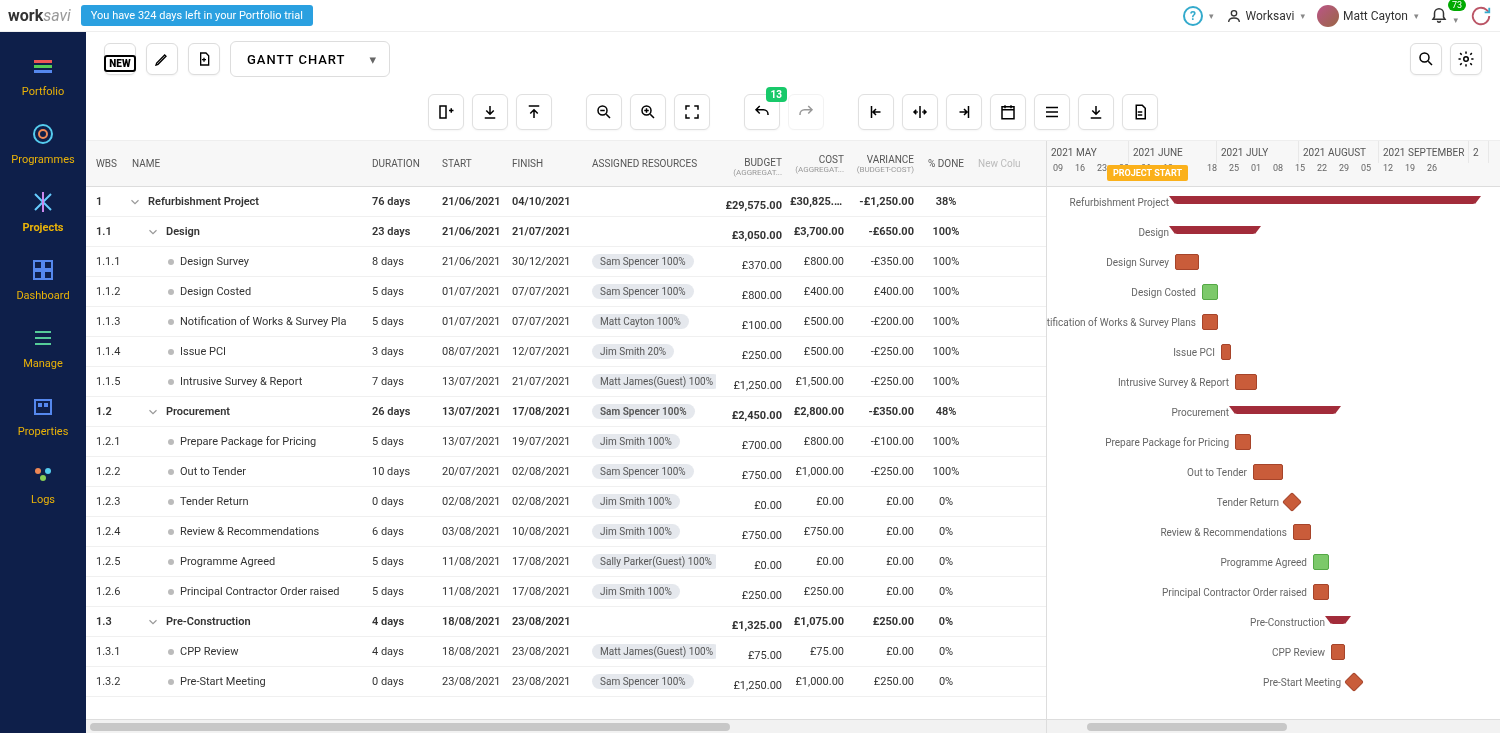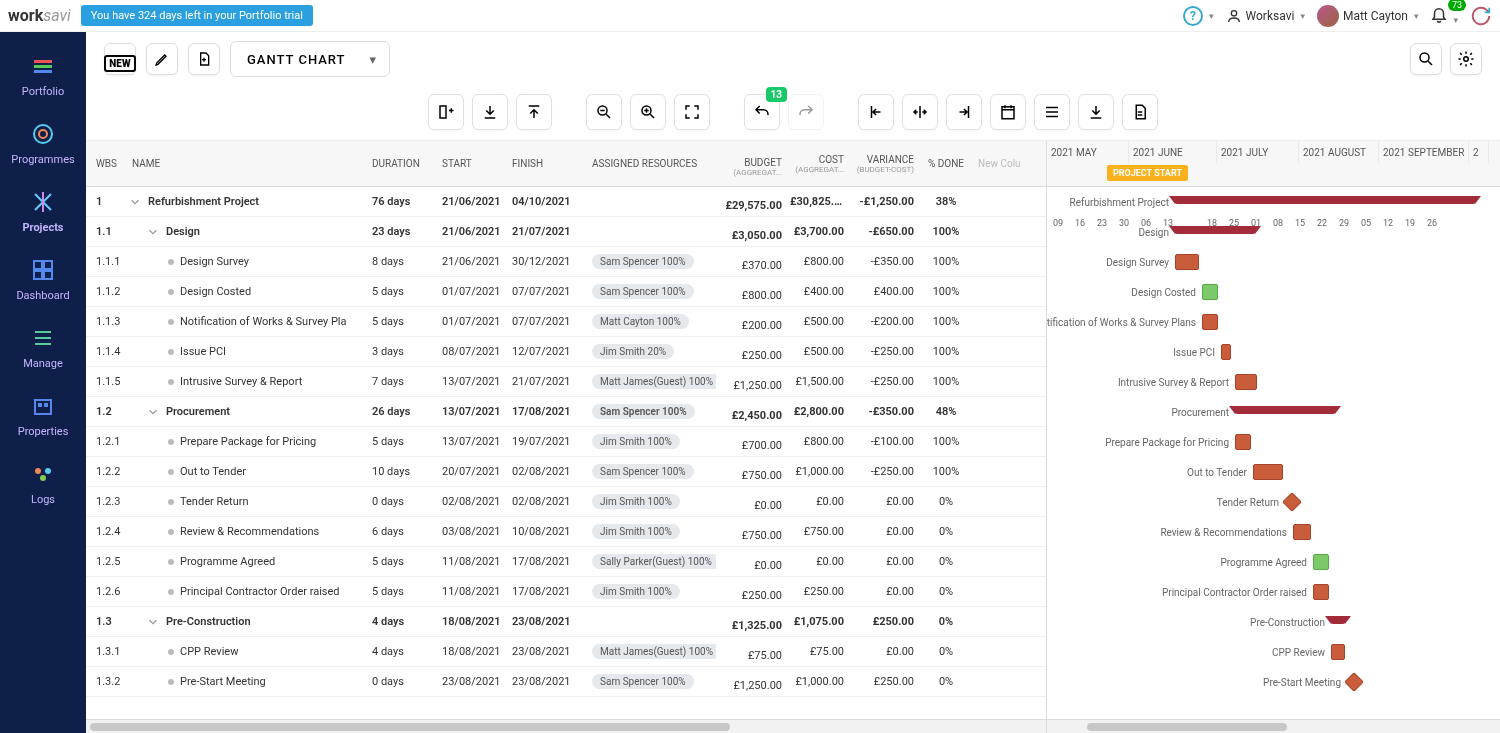--- a/index.html
+++ b/index.html
@@ -14,21 +14,21 @@
 .help-icon { width: 20px; height: 20px; border: 2px solid #3ac; border-radius: 50%; display: flex; align-items: center; justify-content: center; color: #3ac; font-size: 12px; font-weight: bold; }
 .user-chip { display: flex; align-items: center; gap: 4px; }
 .avatar { width: 22px; height: 22px; border-radius: 50%; background: linear-gradient(135deg,#b58,#964); }
 .user-ic { width: 16px; height: 16px; }
 .bell-wrap { position: relative; }
 .bell-badge { position: absolute; top: -6px; right: -8px; background: #0a0; color: #fff; font-size: 9px; padding: 1px 4px; border-radius: 8px; }
 .refresh-icon { width: 22px; height: 22px; }
 .caret { font-size: 9px; color: #888; margin-left: 2px; }
 
 
-.sidebar { position: absolute; top: 32px; left: 0; width: 86px; bottom: 0; background: #0e1f4a; color: #c4b5fd; display: flex; flex-direction: column; align-items: center; padding-top: 12px; }
+.sidebar { position: absolute; top: 32px; left: 0; width: 86px; bottom: 0; background: #0e1f4a; color: #eab308; display: flex; flex-direction: column; align-items: center; padding-top: 12px; }
 .side-item { width: 100%; text-align: center; padding: 10px 0 14px; font-size: 11px; cursor: pointer; }
 .side-item .sicon { width: 24px; height: 24px; margin: 0 auto 4px; }
 .side-item.active { font-weight: 700; }
 
 
 .main { position: absolute; top: 32px; left: 86px; right: 0; bottom: 0; display: flex; flex-direction: column; }
 
 
 .viewbar { height: 54px; display: flex; align-items: center; padding: 0 18px; gap: 10px; }
 .sqbtn { width: 32px; height: 32px; border: 1px solid #ddd; border-radius: 6px; display: flex; align-items: center; justify-content: center; background: #fff; cursor: pointer; box-shadow: 0 1px 2px rgba(0,0,0,.05); }
@@ -79,21 +79,21 @@
 .trow.l1 .col-budget, .trow.l1 .col-cost, .trow.l1 .col-var { font-weight: 700; }
 
 
 .hscroll { height: 14px; background: #f2f2f2; border-top: 1px solid #ddd; position: absolute; bottom: 0; left: 0; right: 0; }
 .hscroll .thumb { height: 8px; background: #c8c8c8; border-radius: 4px; margin: 3px 0 0 4px; width: 640px; }
 
 
 .ghead { height: 46px; background: #f7f7f7; border-bottom: 1px solid #ddd; position: relative; }
 .gmonths { display: flex; height: 22px; font-size: 10px; color: #555; }
 .gmonths > div { border-right: 1px solid #e8e8e8; padding-left: 4px; display: flex; align-items: center; }
-.gdays { display: flex; height: 24px; font-size: 9px; color: #666; align-items: center; margin-top: 48px; }
+.gdays { display: flex; height: 24px; font-size: 9px; color: #666; align-items: flex-start; }
 .gdays > div { width: 22px; text-align: center; }
 .project-start { position: absolute; top: 24px; background: #fbb11b; color: #fff; font-size: 9px; font-weight: 700; padding: 3px 6px; border-radius: 2px; z-index: 5; }
 
 
 .gbody { position: relative; height: calc(100% - 46px - 14px); overflow: hidden; }
 .grow { height: 30px; position: relative; display: flex; align-items: center; }
 .glabel { position: absolute; right: calc(100% - var(--x) * 1px + 6px); font-size: 10px; color: #666; white-space: nowrap; top: 50%; transform: translateY(-50%); }
 .gbar { position: absolute; height: 16px; top: 7px; border-radius: 2px; }
 .gbar.summary { height: 8px; top: 9px; background: #a22c3a; }
 .gbar.summary::before, .gbar.summary::after { content: ""; position: absolute; top: 0; width: 0; height: 0; border-top: 8px solid #a22c3a; }
@@ -413,21 +413,21 @@
           <div class="trow l2">
             <div class="col-wbs">1.1.3</div>
             <div class="col-name">
               <span class="bullet"></span>
               <span>Notification of Works &amp; Survey Pla</span>
             </div>
             <div class="col-dur">5 days</div>
             <div class="col-start">01/07/2021</div>
             <div class="col-finish">07/07/2021</div>
             <div class="col-res"><span class="res-chip">Matt Cayton 100%</span></div>
-            <div class="col-budget">£200.00</div>
+            <div class="col-budget">£100.00</div>
             <div class="col-cost">£500.00</div>
             <div class="col-var">-£200.00</div>
             <div class="col-done">100%</div>
             <div class="col-new"></div>
           </div>
           <div class="trow l2">
             <div class="col-wbs">1.1.4</div>
             <div class="col-name">
               <span class="bullet"></span>
               <span>Issue PCI</span>

